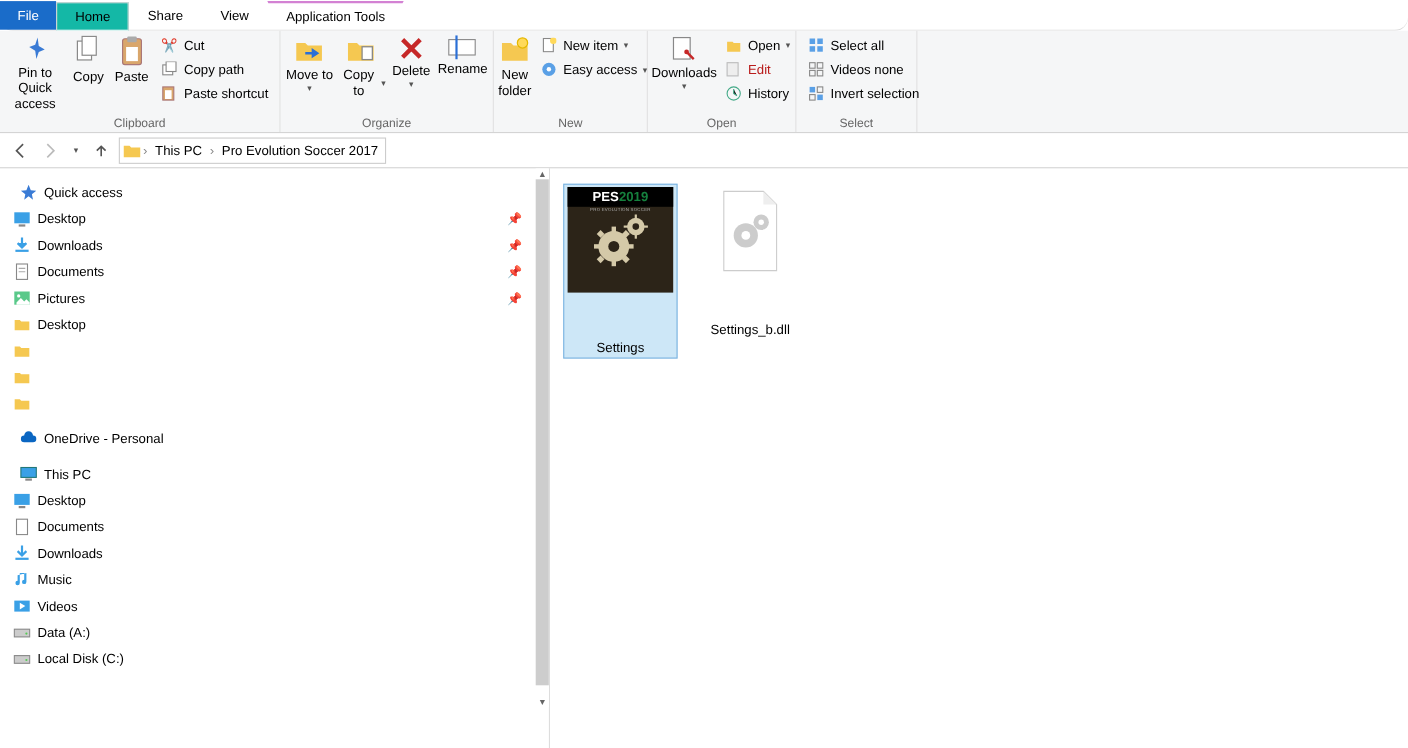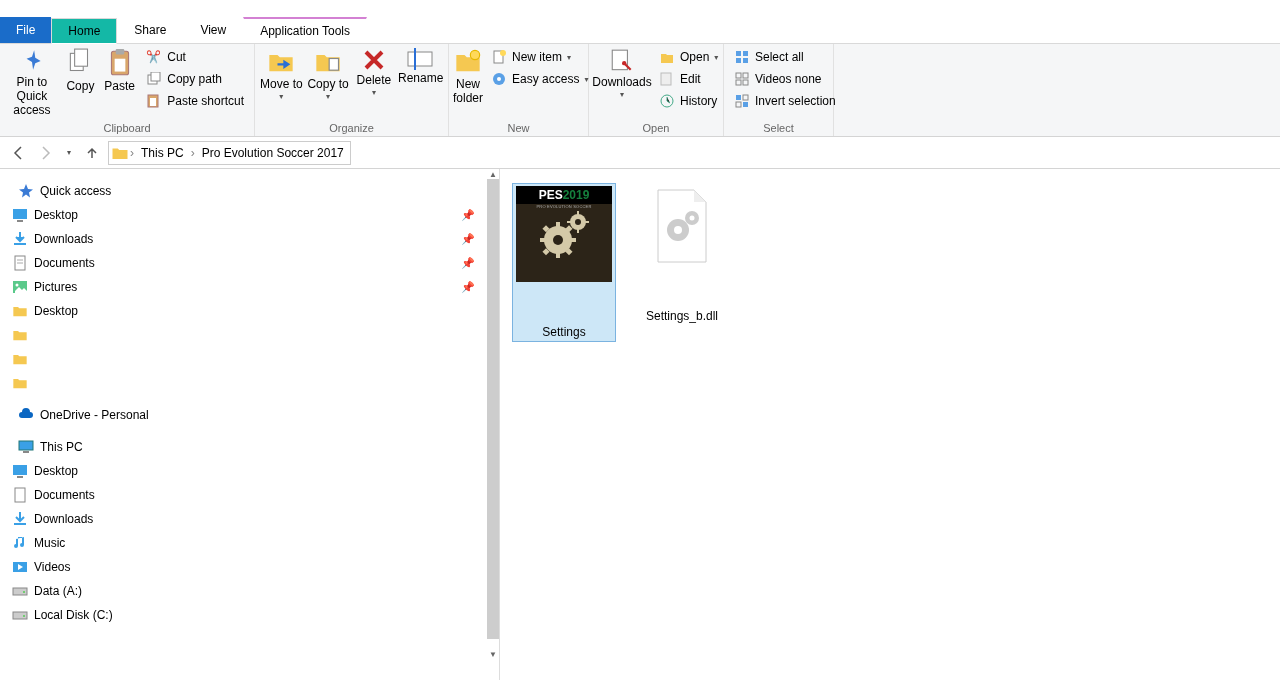--- a/index.html
+++ b/index.html
@@ -1,19 +1,19 @@
 <!DOCTYPE html>
 <html><head>
 <meta charset="utf-8">
 <style>
 * { margin:0; padding:0; box-sizing:border-box; font-family:"Segoe UI",Arial,sans-serif; font-size:12px; }
 body { background:#fff; width:1280px; height:680px; overflow:hidden; color:#000; }
 
 
-.tabstrip { height:44px; display:flex; align-items:flex-end; border-bottom:1px solid #d9d9d9; background:#fff; position:relative;}
+.tabstrip { height:28px; display:flex; align-items:flex-end; border-bottom:1px solid #d9d9d9; background:#fff; position:relative;border-radius:12px;}
 .tab-file { background:#1a6cc9; color:#fff; padding:5px 16px; height:26px; display:flex; align-items:center; cursor:pointer;}
 .tab { padding:5px 16px; height:26px; display:flex; align-items:center; cursor:pointer; border:1px solid transparent;}
 .tab.active { border:1px solid #d9d9d9; border-bottom:1px solid #fff; background:#14b8a6; margin-bottom:-1px;}
 .tab.contextual { border-top:2px solid #d381d3; }
 
 
 .ribbon { height:93px; background:#f5f6f7; border-bottom:1px solid #d4d4d4; display:flex; }
 .group { border-right:1px solid #e1e1e1; padding:2px 4px 0; display:flex; flex-direction:column; justify-content:space-between; }
 .group-title { text-align:center; color:#666; font-size:11px; padding:3px 0 2px; }
 .group-body { flex:1; display:flex; align-items:flex-start; gap:2px; }
@@ -130,21 +130,21 @@
         <span style="display:flex;flex-direction:column;align-items:center;">
             <span>Move to</span>
             <span class="caret">▾</span>
           </span>
       </div>
       <div class="bigbtn" style="width:46px">
         <svg width="28" height="28" viewBox="0 0 24 24">
             <path fill="#f5c851" d="M2 6h7l2 2h11v12H2z"></path>
             <rect x="13" y="9" width="8" height="10" fill="#fff" stroke="#888"></rect>
           </svg>
-        <span style="display:flex;flex-direction:column;align-items:center;">
+        <span style="display:flex;flex-direction:row;align-items:center;">
             <span>Copy to</span>
             <span class="caret">▾</span>
           </span>
       </div>
       <div class="bigbtn" style="width:44px">
         <svg width="24" height="24" viewBox="0 0 24 24">
             <path stroke="#c62828" stroke-width="4" d="M4 4l16 16M20 4L4 20"></path>
           </svg>
         <span style="display:flex;flex-direction:column;align-items:center;">
             <span>Delete</span>
@@ -213,21 +213,21 @@
       <div class="smbtn-col">
         <div class="smbtn">
           <span class="ico16">
               <svg width="14" height="14">
                 <path fill="#f5c851" d="M1 4h5l1 1h6v8H1z"></path>
               </svg>
             </span>
           <span>Open</span>
           <span class="caret">▾</span>
         </div>
-        <div class="smbtn" style="color:#000000">
+        <div class="smbtn" style="color:#b91c1c">
           <span class="ico16">
               <svg width="14" height="14">
                 <rect x="1" y="1" width="10" height="12" fill="#eee" stroke="#bbb"></rect>
               </svg>
             </span>
           <span>Edit</span>
         </div>
         <div class="smbtn">
           <span class="ico16">
               <svg width="14" height="14">

